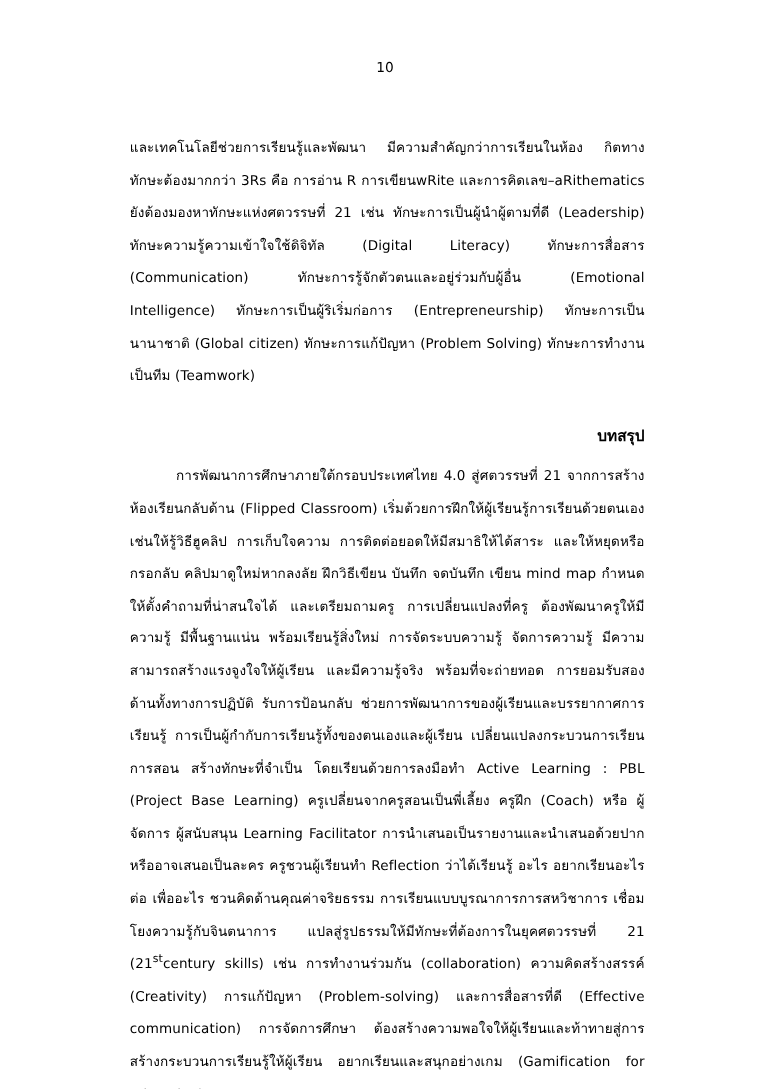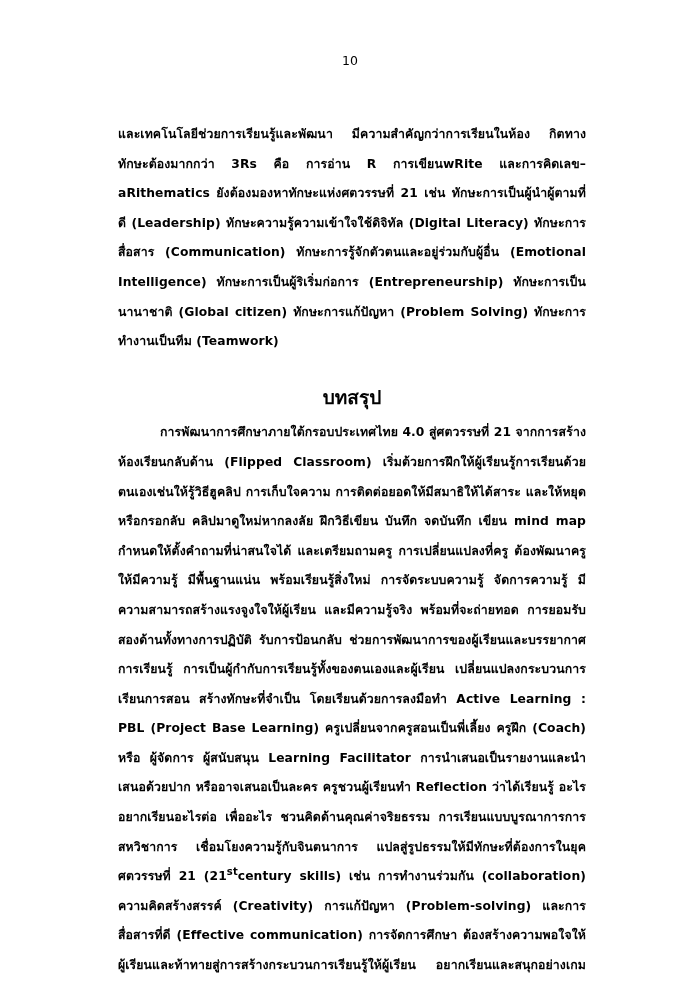--- a/index.html
+++ b/index.html
@@ -40,31 +40,30 @@
     width: 468px;
   }
   p.body-para {
     margin: 0;
     font-size: 12.3px;
     line-height: 29.6px;
     text-align: justify;
     text-justify: inter-word;
     font-family: "DejaVu Sans", "Liberation Sans", sans-serif;
     letter-spacing: 0.1px;
-    font-weight: bold;
   }
   p.body-para.indent {
     text-indent: 42px;
   }
   h2.section-heading {
     margin: 26px 0 6px 0;
-    font-size: 19px;
+    font-size: 14px;
     line-height: 29.6px;
     font-weight: bold;
-    text-align: center;
+    text-align: right;
     font-family: Liberation Serif, serif;
   }
   sup.sup {
     font-size: 10px;
     vertical-align: super;
     line-height: 0;
   }
 </style>
 </head>
 <body>

